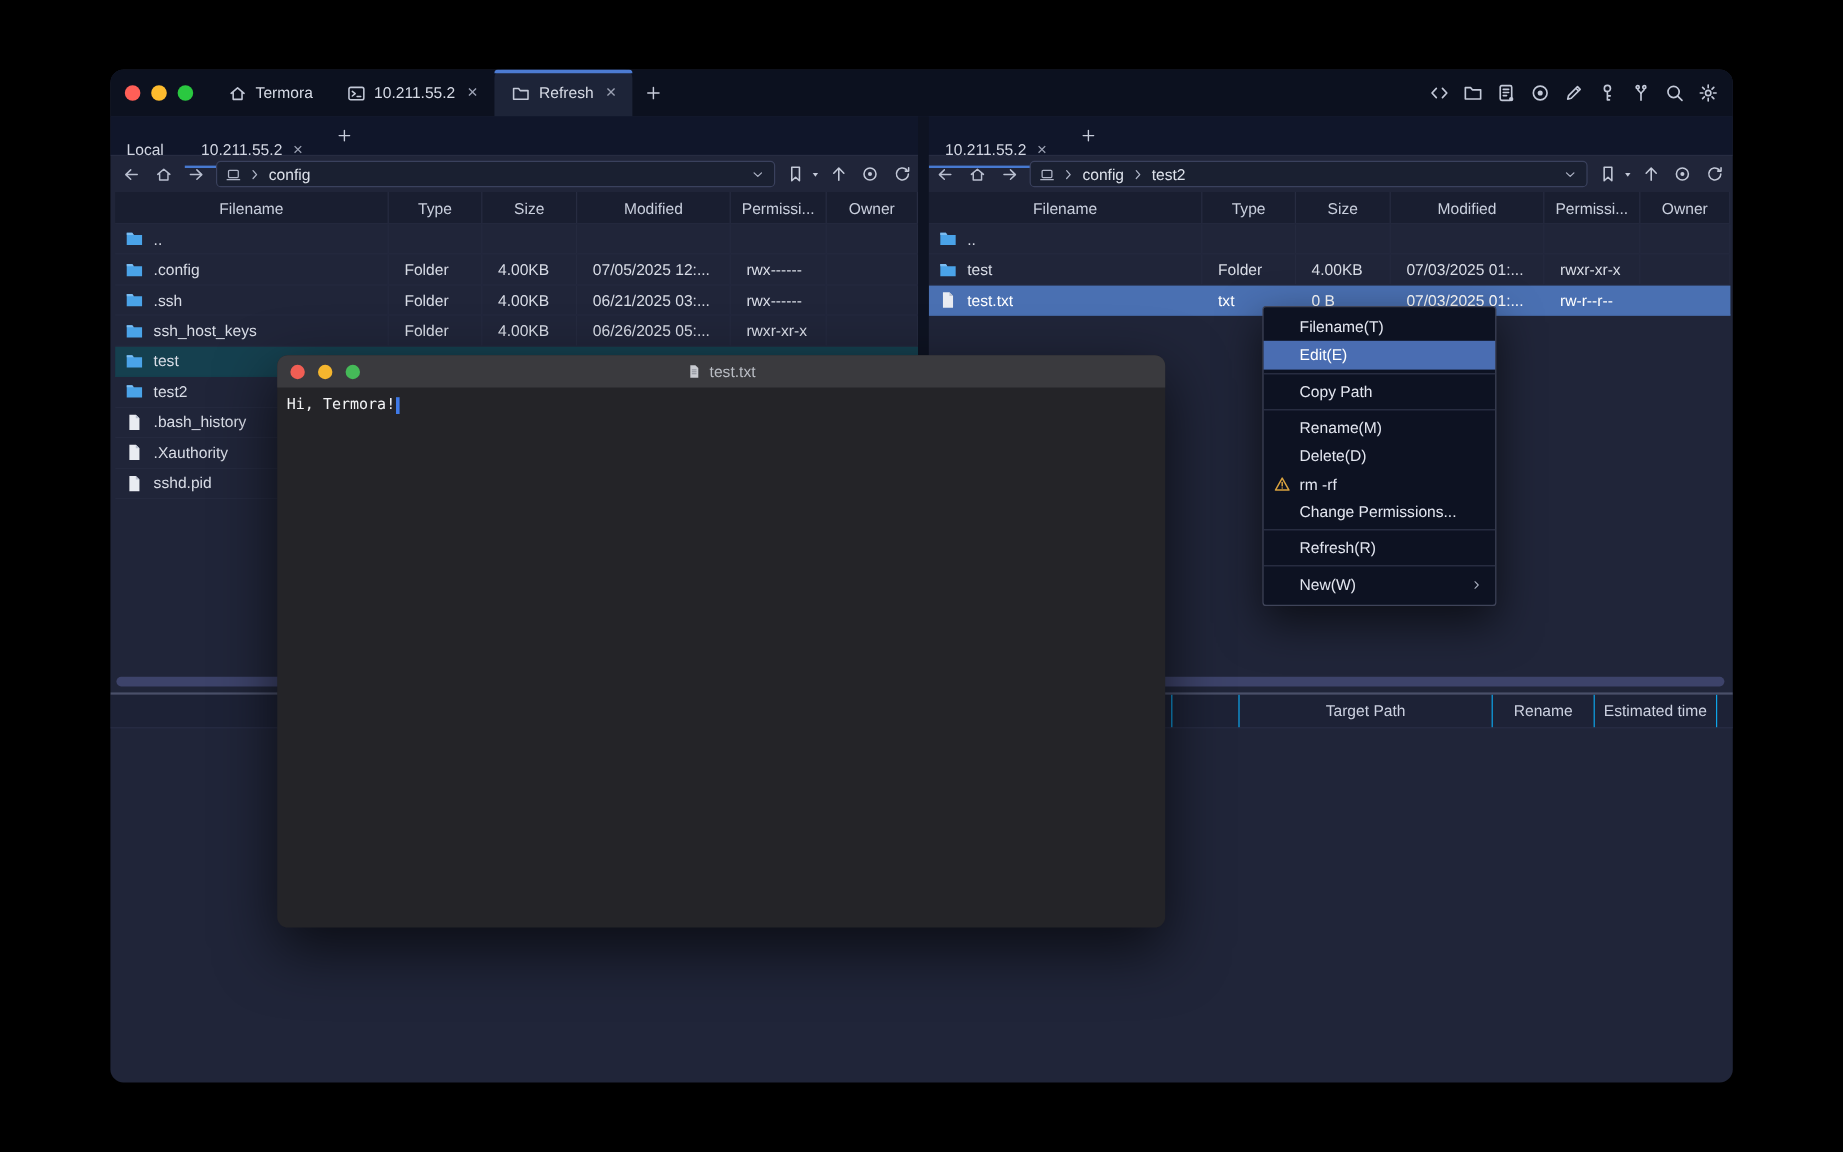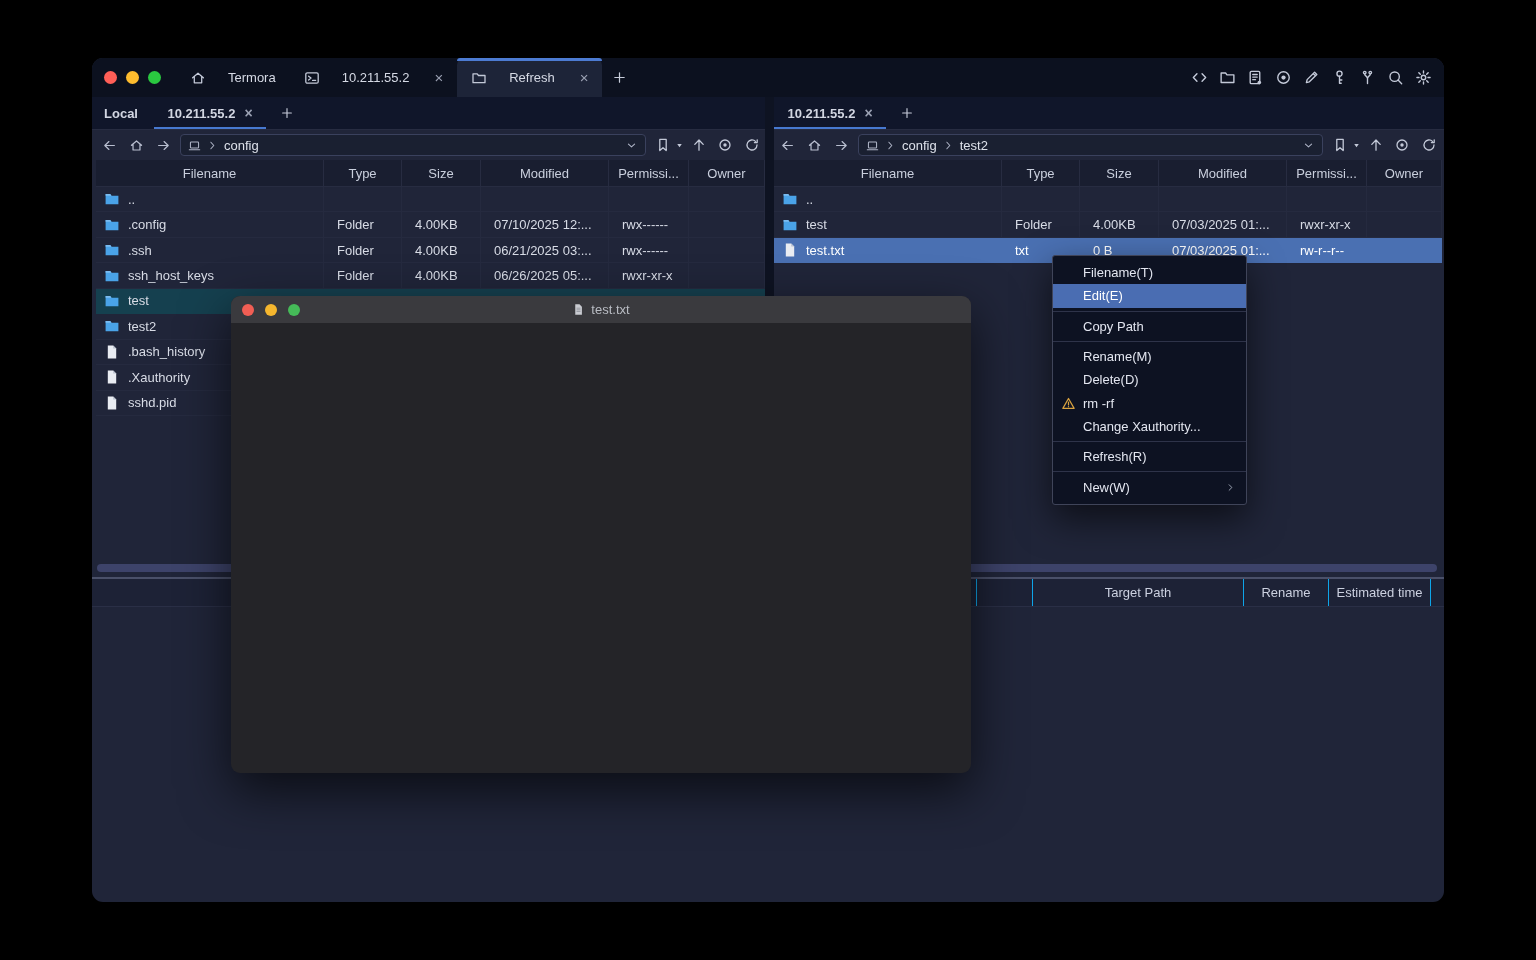--- a/index.html
+++ b/index.html
@@ -11,38 +11,38 @@
   
   .window{position:absolute;left:92px;top:58px;width:1352px;height:844px;background:#202539;
           border-radius:11px;overflow:hidden;box-shadow:0 30px 80px rgba(0,0,0,.85);}
 
   
   .titlebar{position:absolute;left:0;top:0;width:100%;height:39px;background:#0c111f;}
   .traffic{position:absolute;left:12px;top:13px;display:flex;gap:9px;z-index:2;}
   .tl{width:13px;height:13px;border-radius:50%;}
   .tl.red{background:#ff5f57}.tl.yel{background:#febc2e}.tl.grn{background:#2ac840}
   .app-tabs{position:absolute;left:84px;top:0;height:39px;display:flex;align-items:stretch;}
-  .app-tab{display:flex;align-items:center;gap:22px;padding:0 14px;color:#d6dae5;font-size:13px;
+  .app-tab{display:flex;align-items:center;gap:7px;padding:0 14px;color:#d6dae5;font-size:13px;
            position:relative;white-space:nowrap;}
   .app-tab .icon{color:#c3c9d8}
   .app-tab .icon svg{width:16px;height:16px}
   .app-tab.active{background:#1d2438;border-radius:7px 7px 0 0;}
   .app-tab.active::before{content:'';position:absolute;top:0;left:0;right:0;height:3px;
            background:#4c7bd2;border-radius:7px 7px 0 0;}
   .tab-close{color:#9ba1b3;font-size:15px;margin-left:3px;font-family:"Liberation Sans",sans-serif;}
   .tb-plus{display:flex;align-items:center;padding:0 10px;color:#c7ccda}
   .tb-plus svg{width:15px;height:15px}
   .tb-icons{position:absolute;right:12px;top:0;height:39px;display:flex;align-items:center;gap:11px;color:#c3c9d8}
   .tb-icons .icon svg{width:17px;height:17px}
 
   
   .tabrow{position:absolute;left:0;top:39px;width:100%;height:33px;background:#10162a;
           border-bottom:1px solid #272c41;box-sizing:border-box;}
-  .ptab{position:absolute;top:0;height:32px;display:flex;align-items:center;justify-content:center;
-        gap:6px;color:#d2d6e2;font-size:13px;font-weight:bold;}
+  .ptab{position:absolute;top:11px;height:32px;display:flex;align-items:center;justify-content:center;
+        gap:6px;color:#d2d6e2;font-size:13px;}
   .ptab.active::after{content:'';position:absolute;left:0;right:0;bottom:0;height:2.5px;background:#4779d0;}
   .ptab .tab-close{font-size:14px;}
   .p-plus{position:absolute;top:0;height:32px;display:flex;align-items:center;color:#c7ccda}
   .p-plus svg{width:14px;height:14px}
 
   
   .toolbar{position:absolute;top:72px;height:30px;display:flex;align-items:center;color:#bfc5d6;}
   .nav-ic{width:27px;display:flex;justify-content:center;color:#b9bfd0}
   .nav-ic svg{width:15px;height:15px}
   .pathbox{flex:1;height:22px;margin:0 8px 0 3px;background:#1a2031;border:1px solid #3a415d;
@@ -417,21 +417,21 @@
           <span class="icon">
             <svg viewBox="0 0 16 16">
               <path d="M1.6 3h4.6l1.3 1.8h6.9v8.4H1.6z" fill="#4aa3e8"></path>
               <path d="M1.6 3h4.6l1.3 1.8H1.6z" fill="#7cbcf0"></path>
             </svg>
           </span>
           <span>.config</span>
         </div>
         <div class="fcell c1">Folder</div>
         <div class="fcell c2">4.00KB</div>
-        <div class="fcell c3">07/10/2025 12:...</div>
+        <div class="fcell c3">07/05/2025 12:...</div>
         <div class="fcell c4">rwx------</div>
         <div class="fcell c5"></div>
       </div>
       <div class="frow">
         <div class="fcell name c0">
           <span class="icon">
             <svg viewBox="0 0 16 16">
               <path d="M1.6 3h4.6l1.3 1.8h6.9v8.4H1.6z" fill="#4aa3e8"></path>
               <path d="M1.6 3h4.6l1.3 1.8H1.6z" fill="#7cbcf0"></path>
             </svg>
@@ -613,20 +613,23 @@
         <span class="etl" style="background:#45ba58"></span>
       </div>
       <span class="icon">
           <svg viewBox="0 0 16 16">
             <path d="M4 1.6h5.2l3 3v9.8H4z" fill="#c9cbd1"></path>
             <path d="M5.6 6.4h4.8M5.6 8.4h4.8M5.6 10.4h4.8" stroke="#858891" stroke-width=".9"></path>
           </svg>
         </span>
       <span>test.txt</span>
     </div>
+    <div class="econtent">
+      <span>Hi, Termora!</span><span class="cursor"></span>
+    </div>
   </div>
 
   <div class="cmenu">
       <div class="mitem">
         <span>Filename(T)</span>
       </div>
       <div class="mitem hl">
         <span>Edit(E)</span>
       </div>
       <div class="msep"></div>
@@ -644,21 +647,21 @@
         <span class="icon w-icon">
           <svg viewBox="0 0 16 16" fill="none" stroke="currentColor" stroke-width="1.3" stroke-linecap="round" stroke-linejoin="round">
             <path d="M8 2.6 14 13.2H2z"></path>
             <path d="M8 6.4v3.1"></path>
             <circle cx="8" cy="11.4" r=".7" fill="currentColor" stroke="none"></circle>
           </svg>
         </span>
         <span>rm -rf</span>
       </div>
       <div class="mitem">
-        <span>Change Xauthority...</span>
+        <span>Change Permissions...</span>
       </div>
       <div class="msep"></div>
       <div class="mitem">
         <span>Refresh(R)</span>
       </div>
       <div class="msep"></div>
       <div class="mitem">
         <span>New(W)</span>
         <span class="icon sub-arrow">
           <svg viewBox="0 0 16 16" fill="none" stroke="currentColor" stroke-width="1.3" stroke-linecap="round" stroke-linejoin="round">

